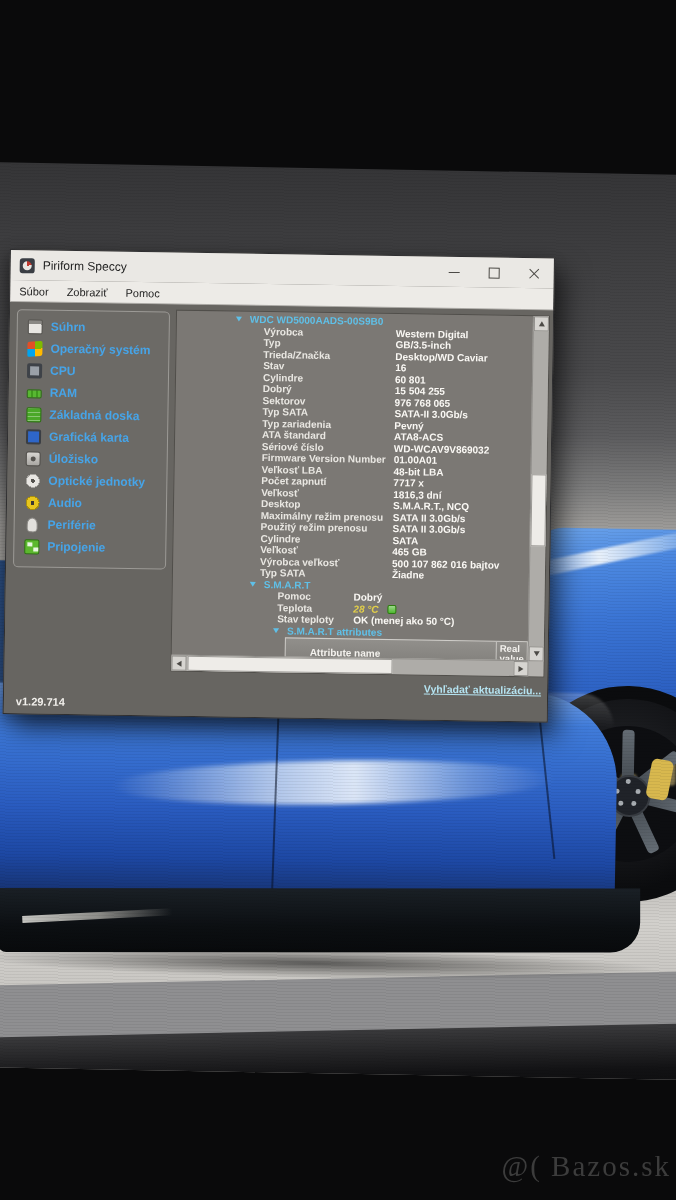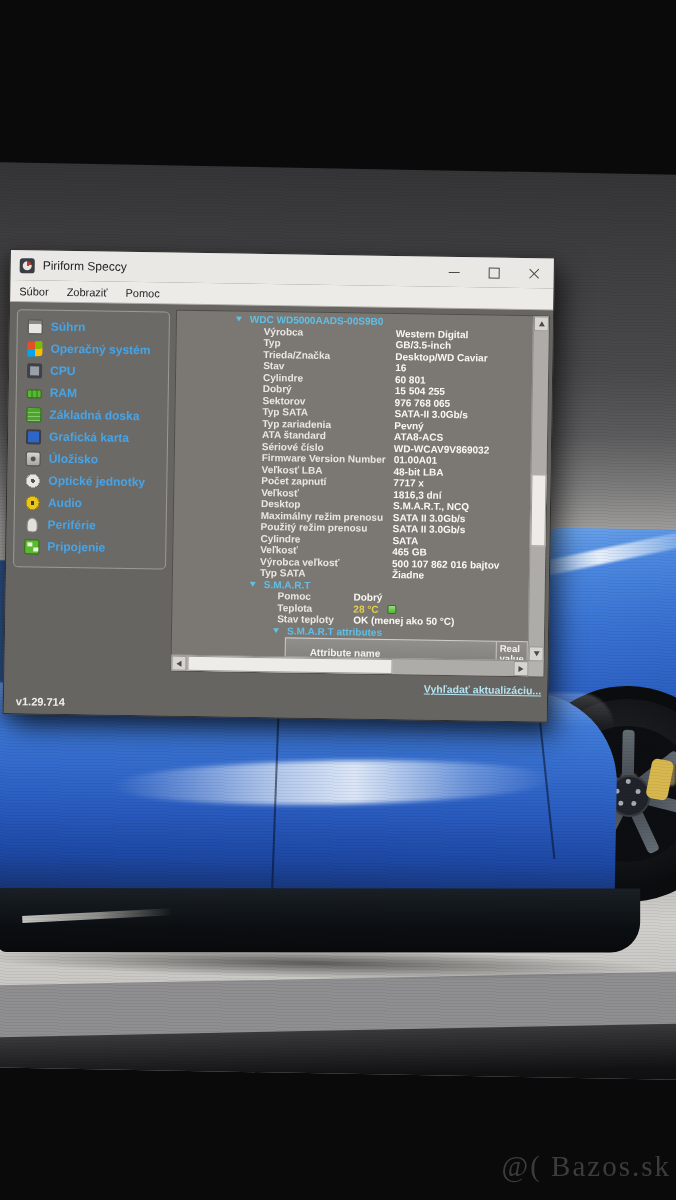--- a/index.html
+++ b/index.html
@@ -110,21 +110,21 @@
     border:1px solid #504e4a;box-sizing:border-box;}
   .cbody{position:absolute;left:1px;top:2px;right:16px;bottom:16px;overflow:hidden;}
   .crow{position:relative;height:11.5px;line-height:11.5px;font-size:10px;font-weight:700;
     color:#e9e7e2;white-space:nowrap;}
   .crow .lbl{position:absolute;left:86px;}
   .crow .val{position:absolute;left:218px;color:#faf8f4;}
   .crow.sub .lbl{left:104px;} .crow.sub .val{left:180px;}
   .sec{color:#5fc0e8;}
   .sec .lbl{position:absolute;font-weight:700;}
   .tri{position:absolute;top:3px;width:0;height:0;border:3px solid transparent;border-top:5px solid #5fc0e8;}
-  .temp{color:#e3cf49;}
+  .temp{color:#e3cf49;font-style:italic;}
   .okdot{display:inline-block;width:9px;height:9px;margin-left:9px;vertical-align:-1px;
     background:#4db82e;border:1px solid #2e7a12;border-radius:2px;box-sizing:border-box;
     background-image:linear-gradient(rgba(255,255,255,.45),transparent);}
   .attr-table{position:absolute;left:113px;top:325px;right:16px;bottom:15px;
     background:linear-gradient(#918f8b,#85837f);border:1px solid #cfcdc9;overflow:hidden;}
   .attr-c1{position:absolute;left:24px;top:8px;font-size:10px;font-weight:700;color:#f4f2ee;white-space:nowrap;}
   .attr-c2{position:absolute;right:0;top:0;bottom:0;width:27px;border-left:1px solid #c8c6c2;
     font-size:9.5px;font-weight:700;color:#f4f2ee;line-height:10px;padding:2px 0 0 3px;overflow:hidden;}
 
   

